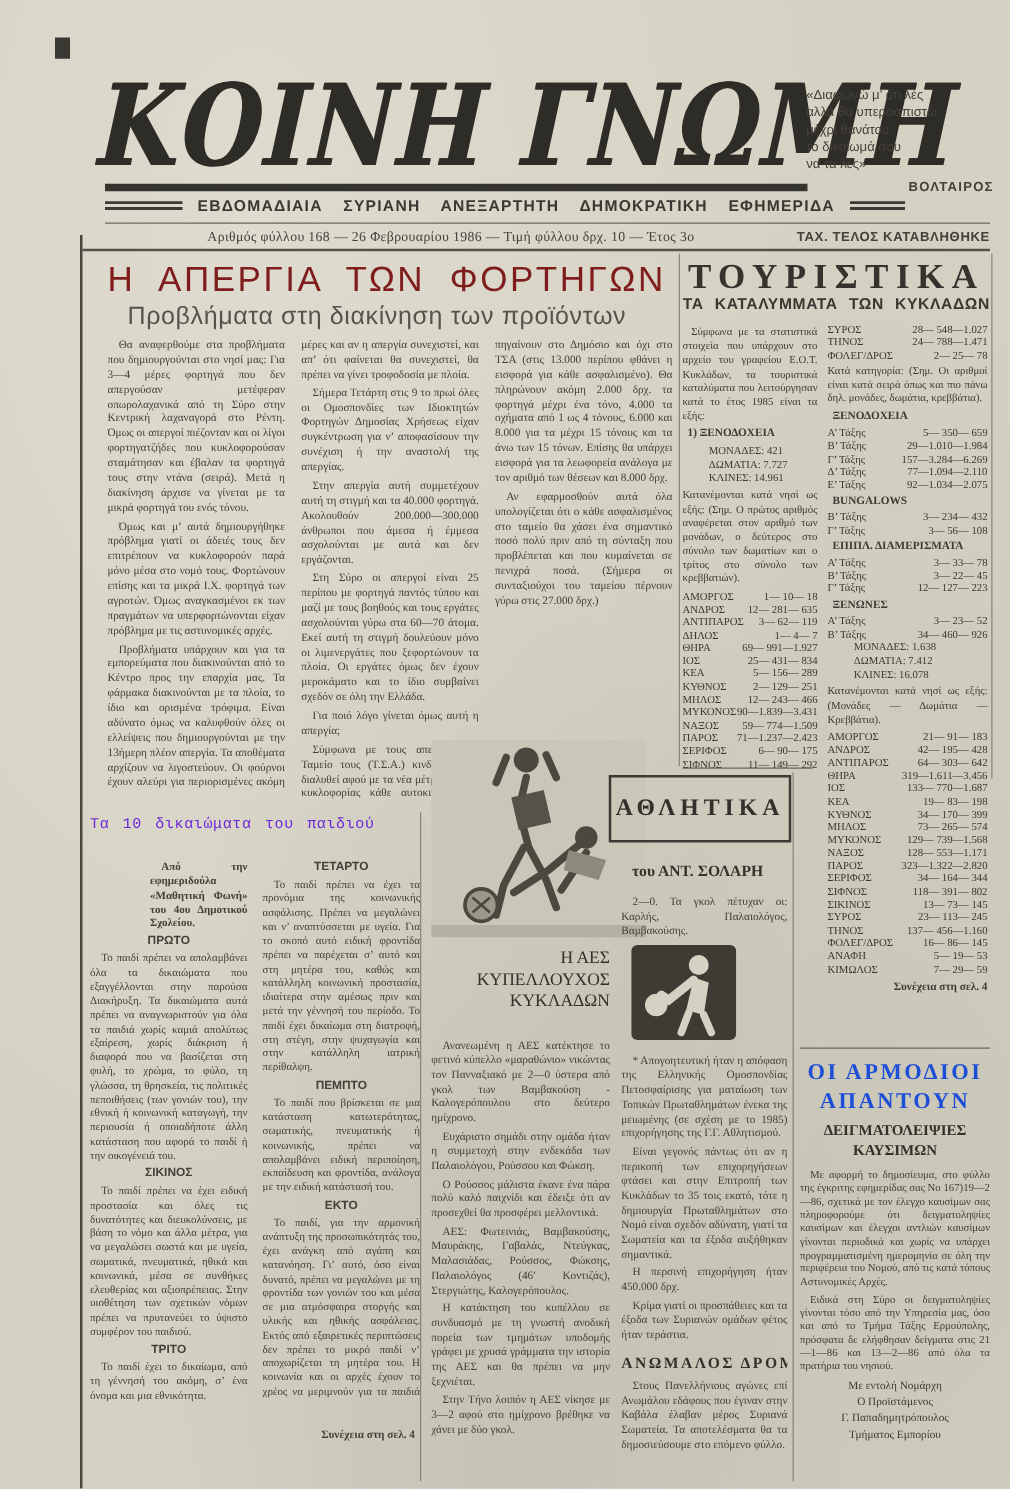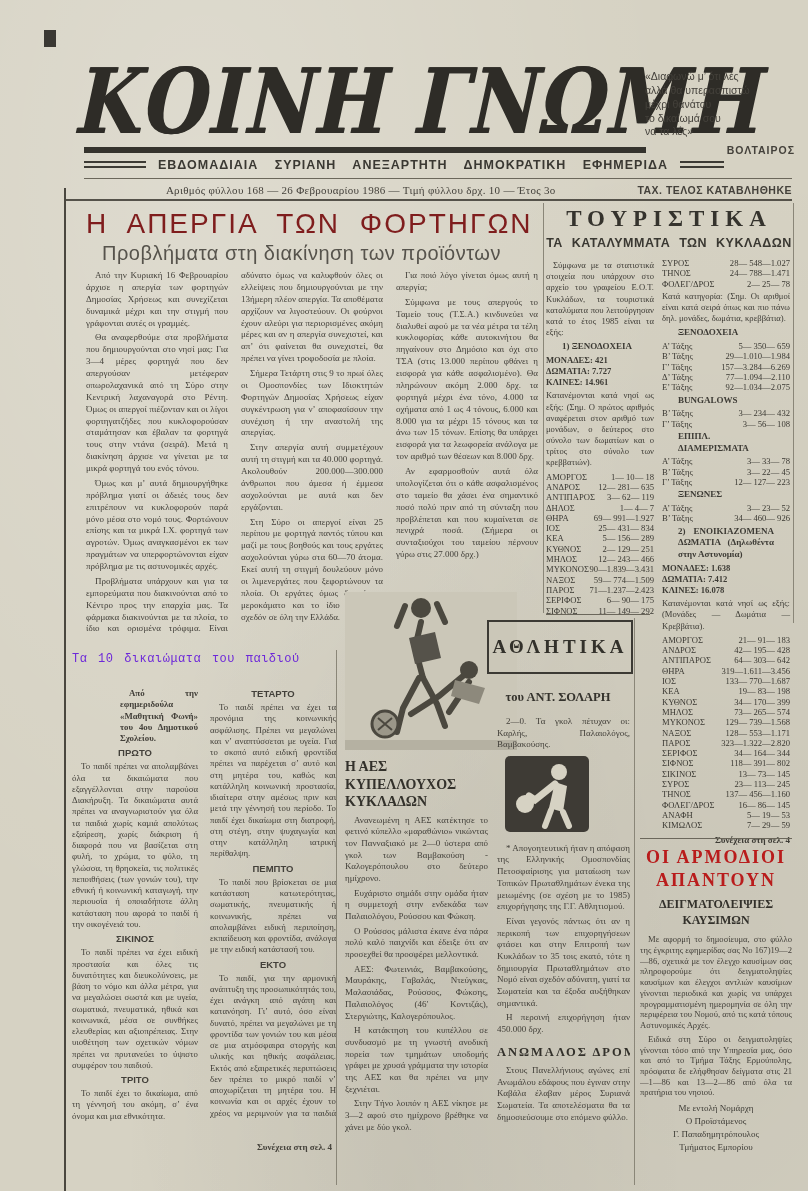--- a/index.html
+++ b/index.html
@@ -22,47 +22,47 @@
   .stripes{height:8px;background:repeating-linear-gradient(180deg,#3d3b35 0 2px,transparent 2px 5px);}
   .issue-row{display:flex;align-items:center;font-size:11px;color:#44413b;}
   .issue-center{flex:1;text-align:center;letter-spacing:.3px;}
   .postage{font-family:"Liberation Sans",sans-serif;font-weight:bold;font-size:10.5px;letter-spacing:.5px;}
   .headline{font-family:"Liberation Sans",sans-serif;font-size:28px;color:#7f1d1d;
         letter-spacing:2px;word-spacing:10px;white-space:nowrap;}
   .subheadline{font-family:"Liberation Sans",sans-serif;font-size:20px;color:#56534c;letter-spacing:.5px;white-space:nowrap;}
   .bodycols{column-gap:13px;font-size:9px;line-height:1.32;text-align:justify;color:#43403a;
         overflow:hidden;column-fill:auto;}
   .bodycols p{margin:0 0 3px;text-indent:9px;}
-  .t-title{font-weight:bold;font-size:23px;letter-spacing:6px;text-align:center;color:#35332d;white-space:nowrap;}
+  .t-title{font-weight:bold;font-size:28px;letter-spacing:6px;text-align:center;color:#35332d;white-space:nowrap;}
   .t-sub{font-family:"Liberation Sans",sans-serif;font-weight:bold;font-size:12.5px;letter-spacing:.5px;
         word-spacing:5px;text-align:center;color:#3a3832;white-space:nowrap;}
   .t-col{font-size:8.6px;line-height:1.3;text-align:justify;color:#3d3b35;}
   .t-col p{margin:0 0 3px;text-indent:7px;}
-  .t-head{font-weight:bold;font-size:9px;text-indent:0;margin:2px 16px;}
-  .t-stat{font-weight:bold;}
+  .t-head{font-weight:bold;font-size:9px;text-indent:0;margin:2px 4px;}
+  .t-stat{font-weight:normal;margin-left:21px;}
   .t-rows{line-height:1.2;}
   .t-row{display:flex;justify-content:space-between;font-size:8.6px;color:#3a3832;}
   .t-row .t-n{white-space:nowrap;}
   .t-row .t-v{white-space:nowrap;}
   .t-note{margin:2px 0 3px;}
   .continuation{font-weight:bold;text-align:right;font-size:9px;margin-top:4px;}
   .rights-head{font-family:Liberation Mono, monospace;font-size:12px;color:#6d28d9;letter-spacing:.5px;
         word-spacing:3px;white-space:nowrap;}
   .rights-cols{column-count:2;column-gap:12px;font-size:8.8px;line-height:1.28;text-align:justify;
         color:#43403a;overflow:hidden;column-fill:auto;}
   .rights-cols p{margin:0 0 3px;text-indent:9px;}
   .sec-head{font-family:"Liberation Sans",sans-serif;font-weight:bold;font-size:9.5px;text-align:center;margin:3px 0 2px;}
   .athl-box{border:2px solid #3c3a34;display:flex;align-items:center;justify-content:center;}
   .athl-box span{font-weight:bold;font-size:19px;letter-spacing:4px;color:#33312b;}
   .byline{font-weight:bold;font-size:12.5px;text-align:center;color:#35332d;white-space:nowrap;}
-  .cup-title{font-weight:bold;font-size:14px;text-align:left;line-height:1.25;color:#33312b;margin-bottom:4px;}
+  .cup-title{font-weight:normal;font-size:14px;text-align:right;line-height:1.25;color:#33312b;margin-bottom:20px;}
   .sport-col{font-size:9px;line-height:1.3;text-align:justify;color:#43403a;overflow:hidden;}
   .sport-col p{margin:0 0 3px;text-indent:9px;}
   .cross-head{font-weight:bold;font-size:12.5px;letter-spacing:2px;text-align:center;margin:8px 0 5px;color:#33312b;white-space:nowrap;}
-  .resp-title{font-weight:bold;font-size:18px;letter-spacing:2px;text-align:center;line-height:1.25;color:#b91c1c;}
+  .resp-title{font-weight:bold;font-size:18px;letter-spacing:2px;text-align:center;line-height:1.25;color:#1d4ed8;}
   .resp-sub{font-weight:bold;font-size:12px;text-align:center;line-height:1.3;color:#33312b;margin-top:6px;}
   .resp-body{font-size:8.6px;line-height:1.25;text-align:justify;color:#43403a;margin-top:6px;}
   .resp-body p{margin:0 0 3px;text-indent:8px;}
   .sig{font-size:9px;text-align:center;line-height:1.45;color:#3d3b35;margin-top:4px;}
 </style>
 </head>
 <body>
 
 <div class="page">
 
@@ -95,21 +95,20 @@
     <div class="issue-center">Αριθμός φύλλου 168 — 26 Φεβρουαρίου 1986 — Τιμή φύλλου δρχ. 10 — Έτος 3ο</div>
     <div class="postage">ΤΑΧ. ΤΕΛΟΣ ΚΑΤΑΒΛΗΘΗΚΕ</div>
   </div>
   <div class="hrule" style="left:66px;top:199px;width:726px;height:2px;background:#55524a;"></div>
 
   <div class="abs headline" style="left:86px;top:208px;">Η ΑΠΕΡΓΙΑ ΤΩΝ ΦΟΡΤΗΓΩΝ</div>
   <div class="abs subheadline" style="left:102px;top:242px;">Προβλήματα στη διακίνηση των προϊόντων</div>
 
   <div class="abs bodycols" style="left:86px;top:270px;width:452px;height:374px;column-count:3;">
 
-  <p>Από την Κυριακή 16 Φεβρουαρίου άρχισε η απεργία των φορτηγών Δημοσίας Χρήσεως και συνεχίζεται δυναμικά μέχρι και την στιγμή που γράφονται αυτές οι γραμμές.</p>
       <p>Θα αναφερθούμε στα προβλήματα που δημιουργούνται στο νησί μας: Για 3—4 μέρες φορτηγά που δεν απεργούσαν μετέφεραν οπωρολαχανικά από τη Σύρο στην Κεντρική λαχαναγορά στο Ρέντη. Όμως οι απεργοί πιέζονταν και οι λίγοι φορτηγατζήδες που κυκλοφορούσαν σταμάτησαν και έβαλαν τα φορτηγά τους στην ντάνα (σειρά). Μετά η διακίνηση άρχισε να γίνεται με τα μικρά φορτηγά του ενός τόνου.</p>
       <p>Όμως και μ’ αυτά δημιουργήθηκε πρόβλημα γιατί οι άδειές τους δεν επιτρέπουν να κυκλοφορούν παρά μόνο μέσα στο νομό τους. Φορτώνουν επίσης και τα μικρά Ι.Χ. φορτηγά των αγροτών. Όμως αναγκασμένοι εκ των πραγμάτων να υπερφορτώνονται είχαν πρόβλημα με τις αστυνομικές αρχές.</p>
       <p>Προβλήματα υπάρχουν και για τα εμπορεύματα που διακινούνται από το Κέντρο προς την επαρχία μας. Τα φάρμακα διακινούνται με τα πλοία, το ίδιο και ορισμένα τρόφιμα. Είναι αδύνατο όμως να καλυφθούν όλες οι ελλείψεις που δημιουργούνται με την 13ήμερη πλέον απεργία. Τα αποθέματα αρχίζουν να λιγοστεύουν. Οι φούρνοι έχουν αλεύρι για περιορισμένες ακόμη μέρες και αν η απεργία συνεχιστεί, και απ’ ότι φαίνεται θα συνεχιστεί, θα πρέπει να γίνει τροφοδοσία με πλοία.</p>
       <p>Σήμερα Τετάρτη στις 9 το πρωί όλες οι Ομοσπονδίες των Ιδιοκτητών Φορτηγών Δημοσίας Χρήσεως είχαν συγκέντρωση για ν’ αποφασίσουν την συνέχιση ή την αναστολή της απεργίας.</p>
       <p>Στην απεργία αυτή συμμετέχουν αυτή τη στιγμή και τα 40.000 φορτηγά. Ακολουθούν 200.000—300.000 άνθρωποι που άμεσα ή έμμεσα ασχολούνται με αυτά και δεν εργάζονται.</p>
       <p>Στη Σύρο οι απεργοί είναι 25 περίπου με φορτηγά παντός τύπου και μαζί με τους βοηθούς και τους εργάτες ασχολούνται γύρω στα 60—70 άτομα. Εκεί αυτή τη στιγμή δουλεύουν μόνο οι λιμενεργάτες που ξεφορτώνουν τα πλοία. Οι εργάτες όμως δεν έχουν μεροκάματο και το ίδιο συμβαίνει σχεδόν σε όλη την Ελλάδα.</p>
       <p>Για ποιό λόγο γίνεται όμως αυτή η απεργία;</p>
       <p>Σύμφωνα με τους απεργούς το Ταμείο τους (Τ.Σ.Α.) κινδυνεύει να διαλυθεί αφού με τα νέα μέτρα τα τέλη κυκλοφορίας κάθε αυτοκινήτου θα πηγαίνουν στο Δημόσιο και όχι στο ΤΣΑ (στις 13.000 περίπου φθάνει η εισφορά για κάθε ασφαλισμένο). Θα πληρώνουν ακόμη 2.000 δρχ. τα φορτηγά μέχρι ένα τόνο, 4.000 τα οχήματα από 1 ως 4 τόνους, 6.000 και 8.000 για τα μέχρι 15 τόνους και τα άνω των 15 τόνων. Επίσης θα υπάρχει εισφορά για τα λεωφορεία ανάλογα με τον αριθμό των θέσεων και 8.000 δρχ.</p>
       <p>Αν εφαρμοσθούν αυτά όλα υπολογίζεται ότι ο κάθε ασφαλισμένος στο ταμείο θα χάσει ένα σημαντικό ποσό πολύ πριν από τη σύνταξη που προβλέπεται και που κυμαίνεται σε πενιχρά ποσά. (Σήμερα οι συνταξιούχοι του ταμείου πέρνουν γύρω στις 27.000 δρχ.)</p>
     </div>
@@ -289,21 +288,20 @@
         <div class="t-row">
           <span class="t-n">Α’ Τάξης</span>
           <span class="t-v">3— 23— 52</span>
         </div>
 
         <div class="t-row">
           <span class="t-n">Β’ Τάξης</span>
           <span class="t-v">34— 460— 926</span>
         </div>
       </div>
-    <div class="t-head">2) ΕΝΟΙΚΙΑΖΟΜΕΝΑ ΔΩΜΑΤΙΑ (Δηλωθέντα στην Αστυνομία)</div>
     <div class="t-stat">
 
     <div>ΜΟΝΑΔΕΣ: 1.638</div>
         <div>ΔΩΜΑΤΙΑ: 7.412</div>
         <div>ΚΛΙΝΕΣ: 16.078</div>
       </div>
     <div class="t-note">Κατανέμονται κατά νησί ως εξής: (Μονάδες — Δωμάτια — Κρεββάτια).</div>
     <div class="t-rows">
 
         <div class="t-row">
@@ -496,20 +494,21 @@
         <circle cx="54" cy="16" r="8" fill="#d6d2c3"></circle>
         <path d="M50 26 L62 30 L58 56 L44 52 Z" fill="#d6d2c3"></path>
         <path d="M50 28 L30 44 L24 40" stroke="#d6d2c3" stroke-width="7" fill="none" stroke-linecap="round"></path>
         <path d="M58 56 L64 70 M46 54 L40 70" stroke="#d6d2c3" stroke-width="6" fill="none" stroke-linecap="round"></path>
         <circle cx="20" cy="48" r="9" fill="#d6d2c3"></circle>
       </svg>
     </div>
     <p>* Απογοητευτική ήταν η απόφαση της Ελληνικής Ομοσπονδίας Πετοσφαίρισης για ματαίωση των Τοπικών Πρωταθλημάτων ένεκα της μειωμένης (σε σχέση με το 1985) επιχορήγησης της Γ.Γ. Αθλητισμού.</p>
     <p>Είναι γεγονός πάντως ότι αν η περικοπή των επιχορηγήσεων φτάσει και στην Επιτροπή των Κυκλάδων το 35 τοις εκατό, τότε η δημιουργία Πρωταθλημάτων στο Νομό είναι σχεδόν αδύνατη, γιατί τα Σωματεία και τα έξοδα αυξήθηκαν σημαντικά.</p>
     <p>Η περσινή επιχορήγηση ήταν 450.000 δρχ.</p>
+    <p>Κρίμα γιατί οι προσπάθειες και τα έξοδα των Συριανών ομάδων φέτος ήταν τεράστια.</p>
     <div class="cross-head">ΑΝΩΜΑΛΟΣ ΔΡΟΜΟΣ</div>
     <p>Στους Πανελλήνιους αγώνες επί Ανωμάλου εδάφους που έγιναν στην Καβάλα έλαβαν μέρος Συριανά Σωματεία. Τα αποτελέσματα θα τα δημοσιεύσουμε στο επόμενο φύλλο.</p>
   </div>
 
   <div class="hrule" style="left:640px;top:838px;width:152px;height:1px;"></div>
   <div class="abs" style="left:640px;top:846px;width:152px;">
     <div class="resp-title">
       <div>ΟΙ ΑΡΜΟΔΙΟΙ</div>
       <div>ΑΠΑΝΤΟΥΝ</div>
     </div>

